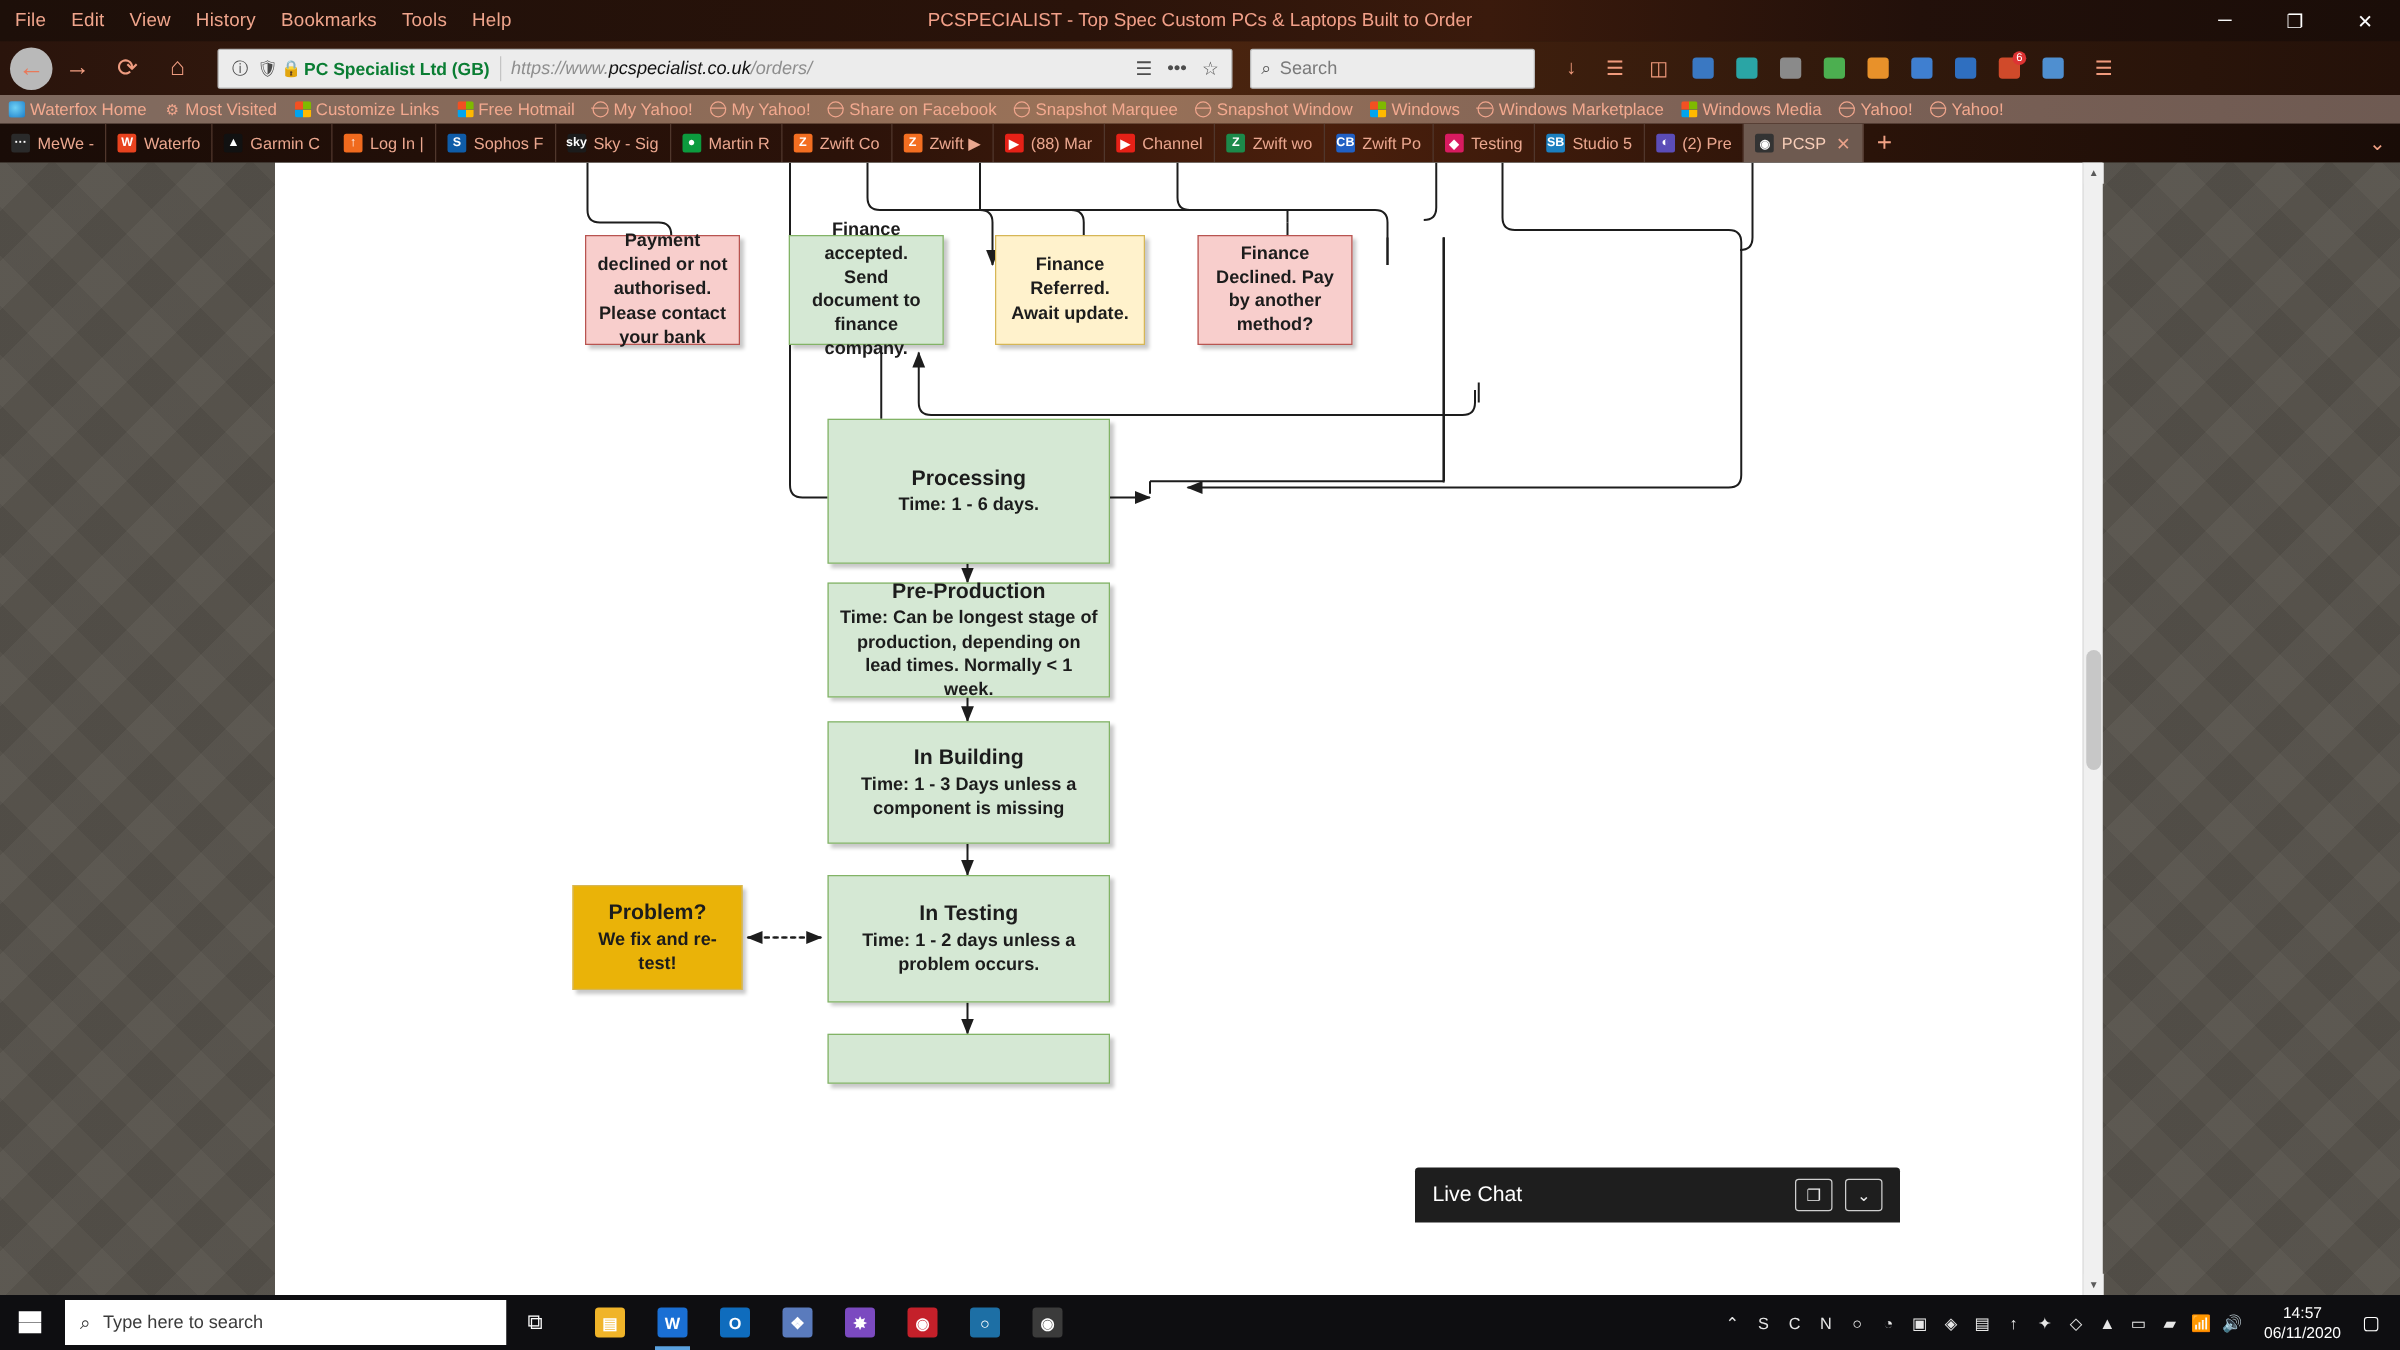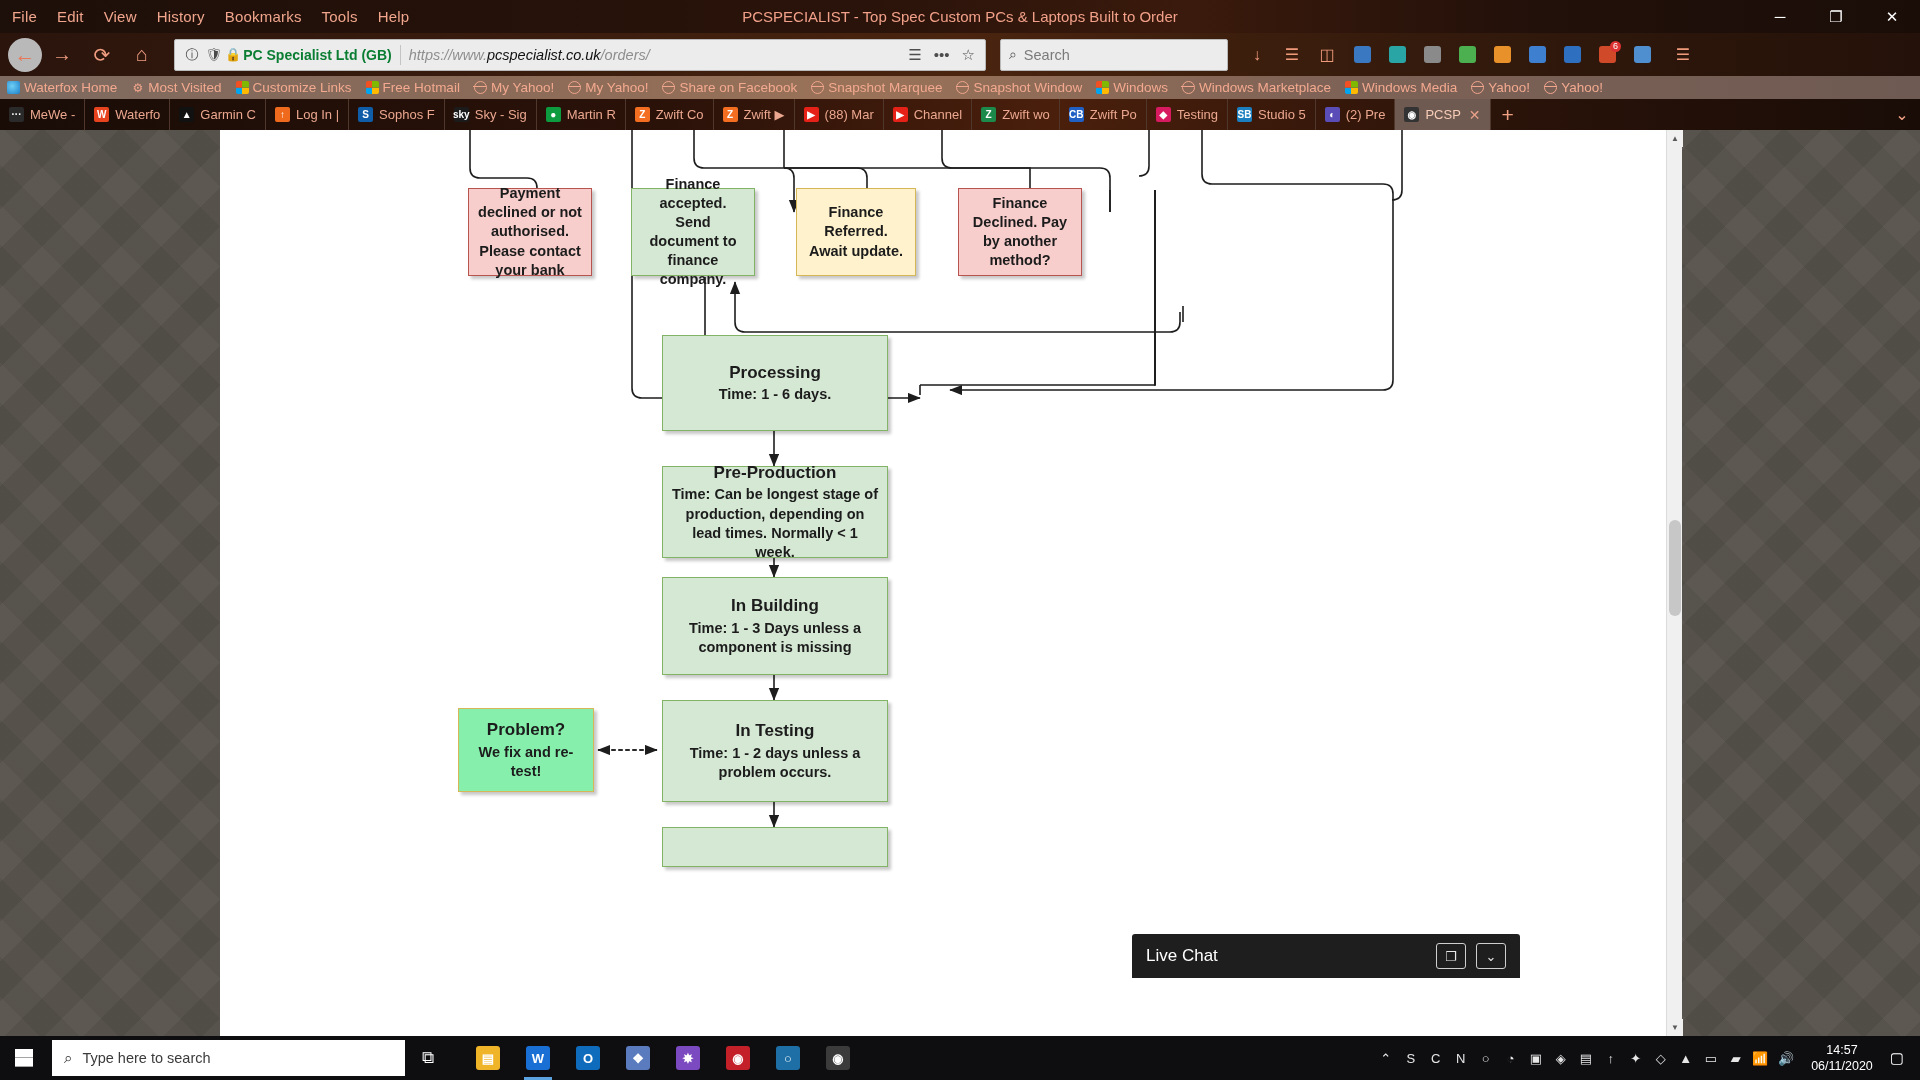--- a/index.html
+++ b/index.html
@@ -93,21 +93,21 @@
   
   .chart{position:absolute;left:0;top:0;width:1462px;height:906px;}
   .chart svg{position:absolute;left:0;top:0;}
   .node{position:absolute;display:flex;flex-direction:column;align-items:center;justify-content:center;
     box-shadow:3px 3px 3px rgba(0,0,0,.22);text-align:center;padding:6px 8px;}
   .node .nt{font-size:17px;font-weight:bold;color:#1c1c1c;line-height:1.25;}
   .node .nb{font-size:14.5px;font-weight:bold;color:#1c1c1c;line-height:1.32;}
   .node .nt+.nb{margin-top:2px;}
   .n-green{background:#d5e8d4;border:1.6px solid #82b366;}
   .n-red{background:#f8cecc;border:1.6px solid #b85450;}
-  .n-yellow{background:#86efac;border:1.6px solid #d6b656;}
+  .n-yellow{background:#eab308;border:1.6px solid #d6b656;}
   .n-yellow2{background:#fff2cc;border:1.6px solid #d6b656;}
 
   
   .livechat{position:absolute;left:1132px;top:934px;width:388px;height:44px;background:#1e1e1e;
     display:flex;align-items:center;padding:0 14px;border-radius:3px 3px 0 0;}
   .livechat .lc-title{color:#fff;font-size:17px;}
   .lc-btns{margin-left:auto;display:flex;gap:10px;}
   .lc-btn{width:30px;height:26px;border:1.6px solid #cfcfcf;border-radius:3px;
     display:flex;align-items:center;justify-content:center;color:#e8e8e8;font-size:13px;}
 
@@ -436,21 +436,21 @@
       </div>
 
       <div class="node n-red" style="left:738px;top:58px;width:124px;height:88px;">
         <div class="nb">Finance Declined. Pay by another method?</div>
       </div>
 
       <div class="node n-yellow2" style="left:576px;top:58px;width:120px;height:88px;">
         <div class="nb">Finance Referred. Await update.</div>
       </div>
 
-      <div class="node n-green" style="left:442px;top:205px;width:226px;height:96px;">
+      <div class="node n-green" style="left:442px;top:205px;width:226px;height:116px;">
         <div class="nt">Processing</div>
         <div class="nb">Time: 1 - 6 days.</div>
       </div>
 
       <div class="node n-green" style="left:442px;top:336px;width:226px;height:92px;">
         <div class="nt">Pre-Production</div>
         <div class="nb">Time: Can be longest stage of production, depending on lead times. Normally &lt; 1 week.</div>
       </div>
 
       <div class="node n-green" style="left:442px;top:447px;width:226px;height:98px;">

